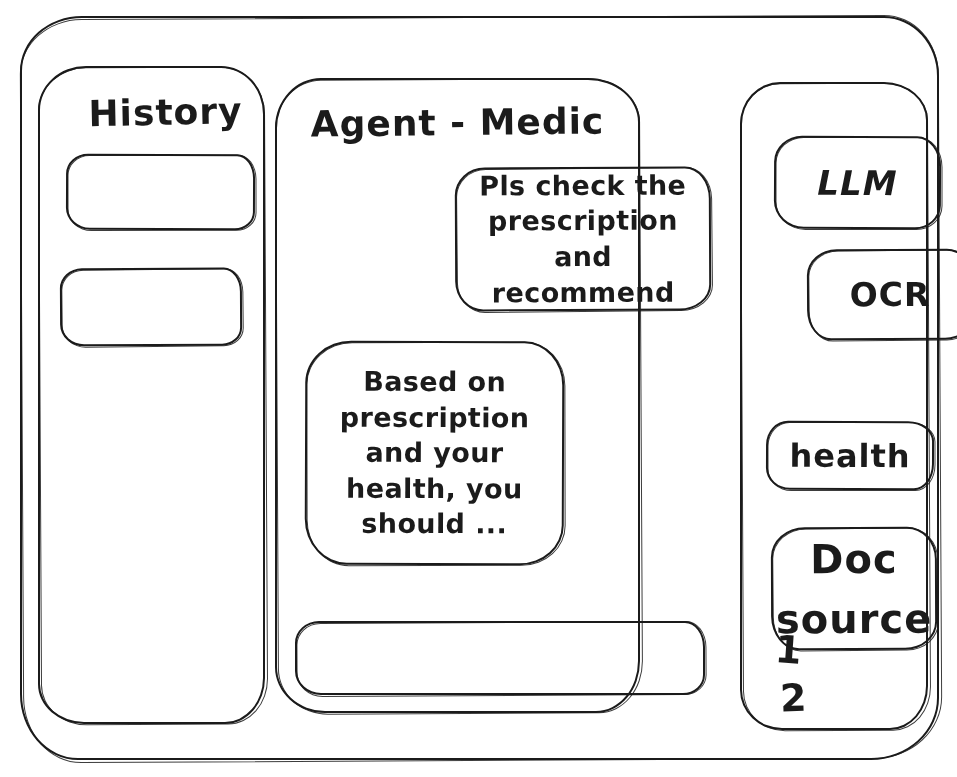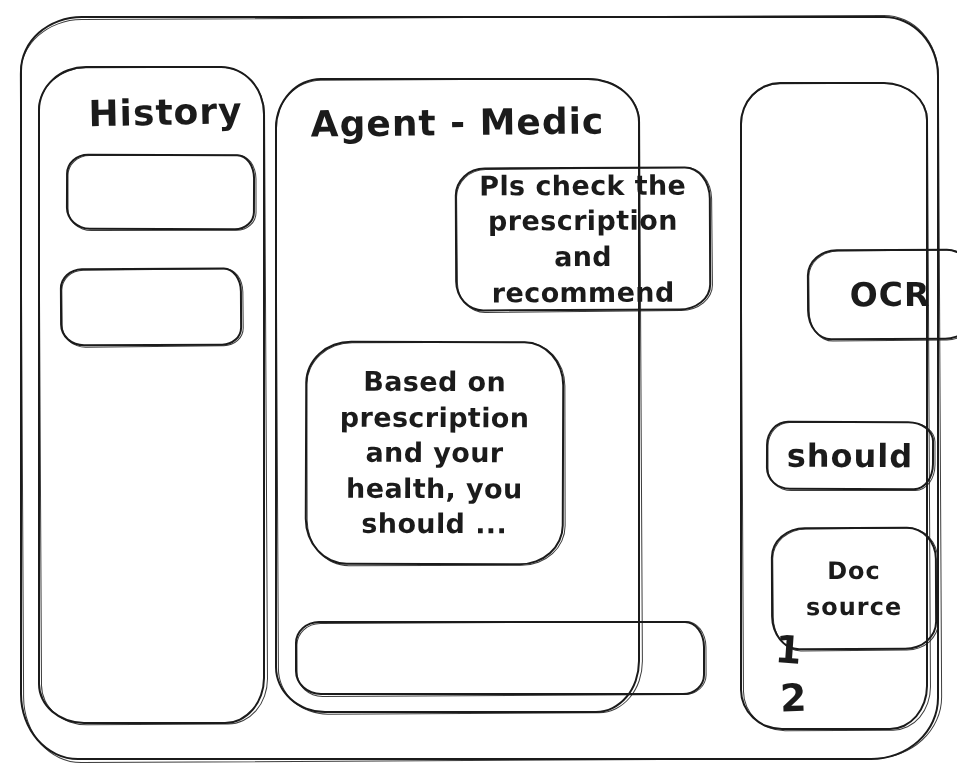--- a/index.html
+++ b/index.html
@@ -137,21 +137,21 @@
   .tool-params {
     left: 24px; top: 337px;
     width: 168px; height: 69px;
     font-size: 32px;
     border-radius: 22px 26px 20px 24px / 24px 20px 26px 22px;
     transform: rotate(0.2deg);
   }
   .tool-doc {
     left: 29px; top: 443px;
     width: 166px; height: 123px;
-    font-size: 24px;
+    font-size: 40px;
     line-height: 1.5;
     border-radius: 34px 30px 32px 28px / 30px 32px 28px 34px;
     transform: rotate(-0.2deg);
   }
   .doc-num {
     position: absolute;
     font-size: 38px;
     font-weight: 600;
     cursor: pointer;
   }
@@ -179,22 +179,23 @@
 prescription
 and your
 health, you
 should ...</div>
       <div class="sketch chat-input-box">
         <input type="text" placeholder="" style="">
       </div>
     </main>
 
     <aside class="sketch panel-tools">
+      <button class="sketch tool-btn tool-llm">LLM</button>
       <button class="sketch tool-btn tool-ocr">OCR</button>
-      <button class="sketch tool-btn tool-params">should</button>
+      <button class="sketch tool-btn tool-params">health</button>
       <button class="sketch tool-btn tool-doc">Doc
 source</button>
       <div class="doc-num doc-num-1">1</div>
       <div class="doc-num doc-num-2">2</div>
     </aside>
 
   </div>
 </div>
 
 </body></html>

